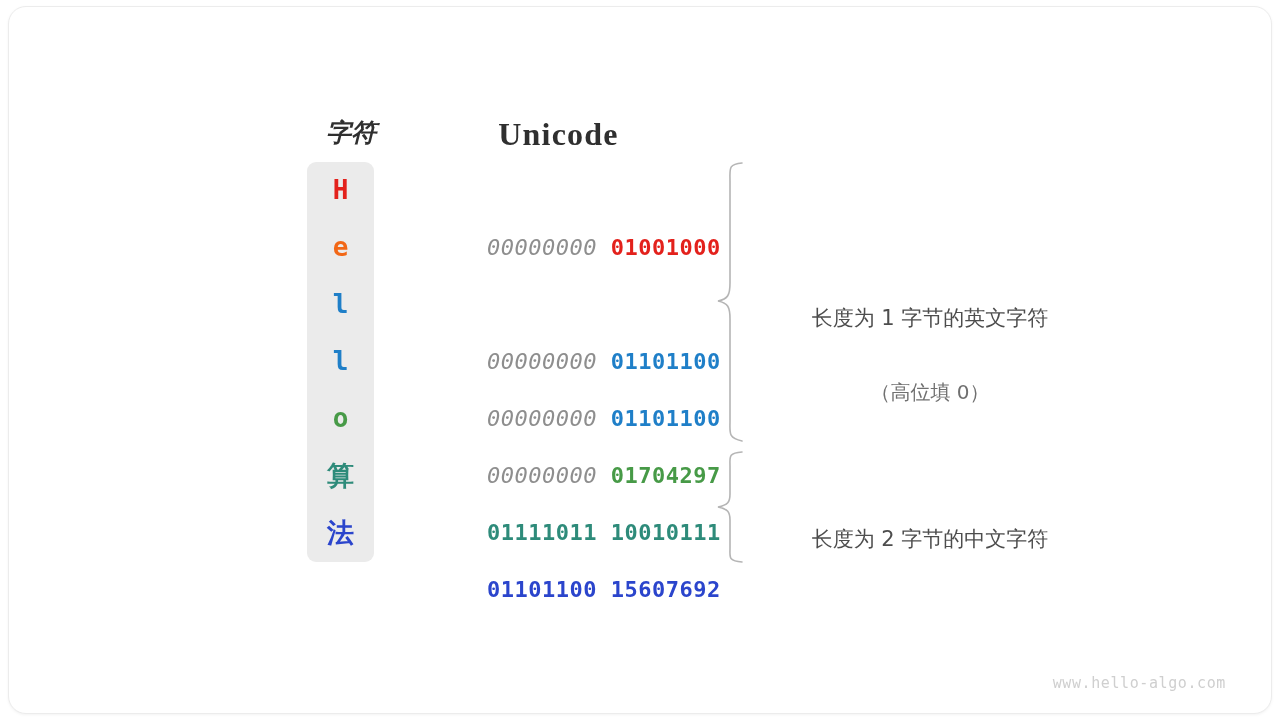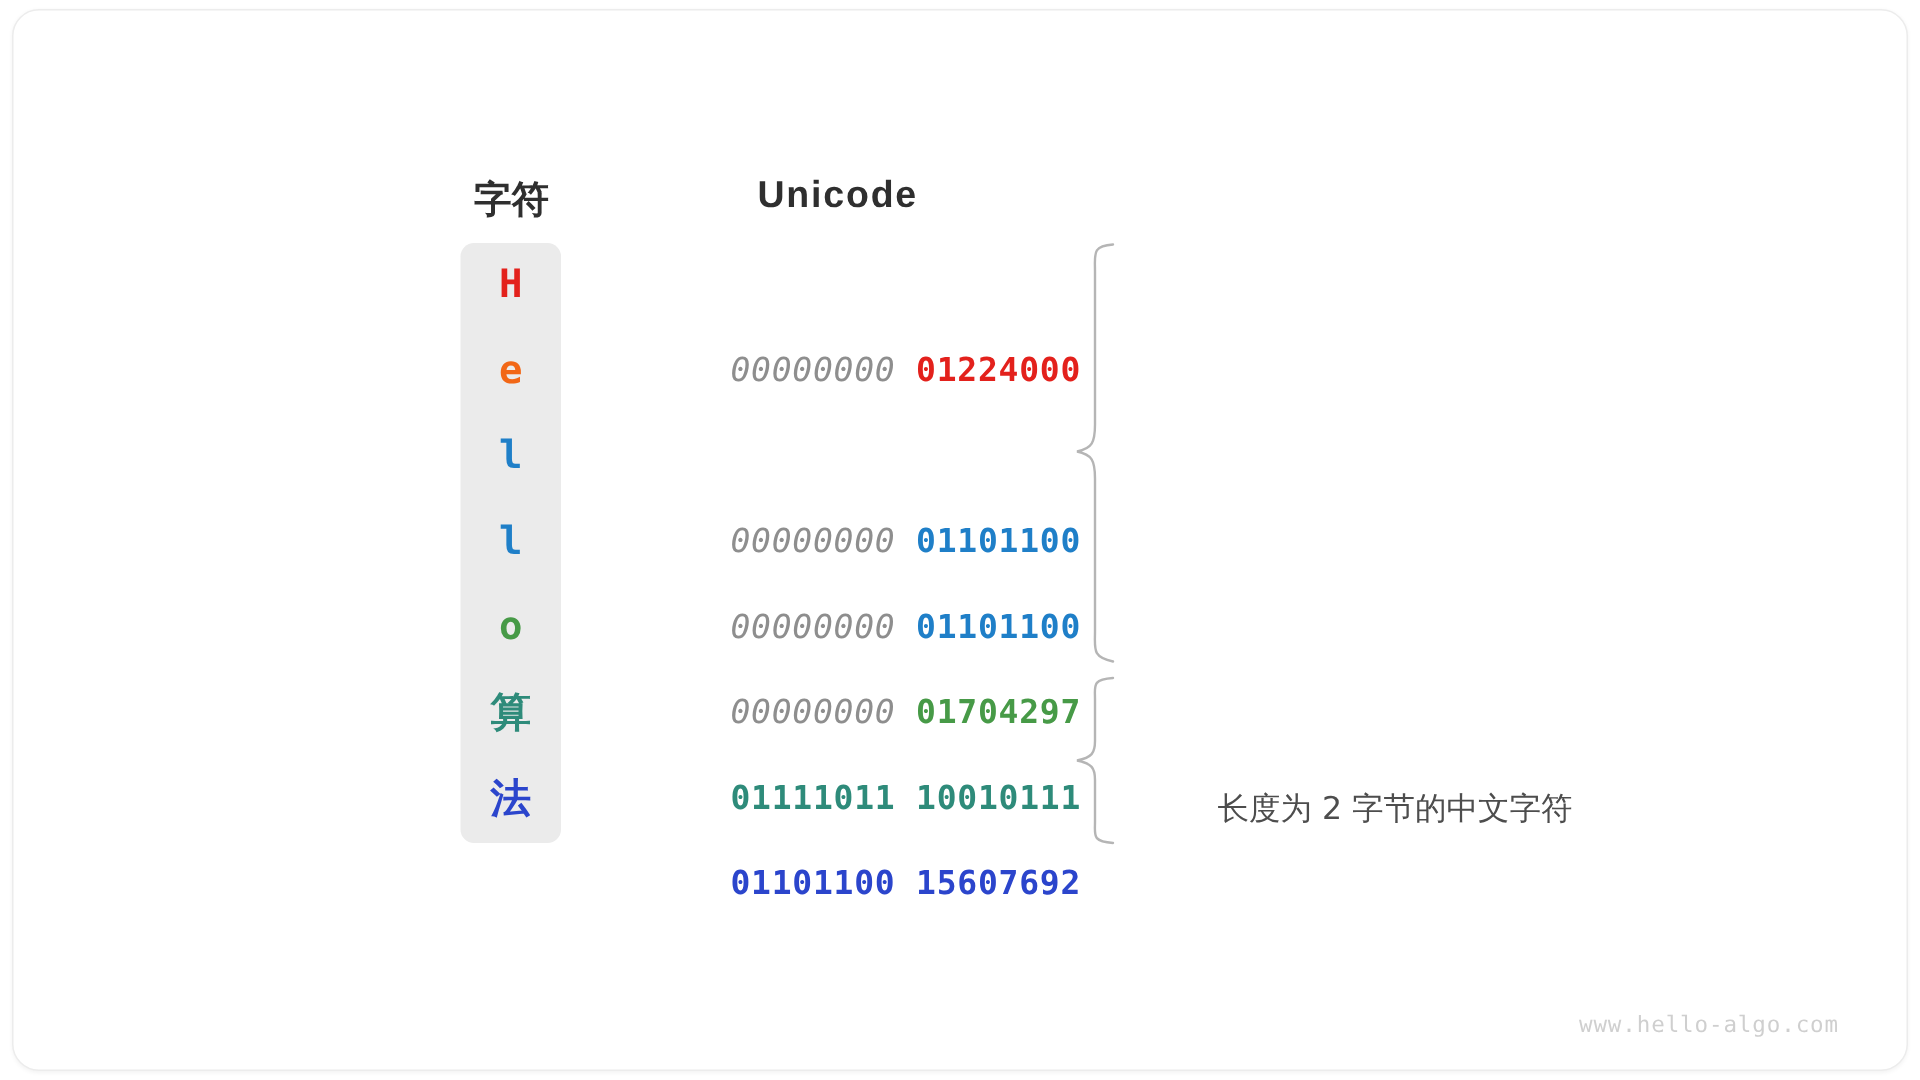--- a/index.html
+++ b/index.html
@@ -36,35 +36,36 @@
   }
 
   
   .hdr {
     position: absolute;
     font-weight: bold;
     color: #2f2f2f;
     white-space: pre;
   }
   .hdr-char {
-    left: 307px;
+    left: 317px;
     top: 116px;
     width: 68px;
     text-align: center;
     font-size: 25px;
     font-family: "Liberation Sans", "DejaVu Sans", sans-serif;
+    font-style: italic;
   }
   .hdr-unicode {
     left: 432px;
     top: 116px;
     width: 253px;
     text-align: center;
-    font-size: 25px;
+    font-size: 32px;
     letter-spacing: 1.2px;
-    font-family: Liberation Sans, sans-serif;
+    font-family: Liberation Serif, serif;
   }
 
   
   .char-col {
     position: absolute;
     left: 307px;
     top: 162px;
     width: 67px;
     height: 400px;
     background: #ebebeb;
@@ -159,21 +160,21 @@
 
   <div class="card"></div>
 
   <div class="hdr hdr-char">字符</div>
   <div class="hdr hdr-unicode">Unicode</div>
 
   <div class="char-col"></div>
 
   <div class="row-char" style="top:162px; color:#e3211c;">H</div>
   <div class="row-bits" style="top:162px;">
-    <span class="bits-hi">00000000 </span><span class="bits-lo" style="color:#e3211c;">01224000</span>
+    <span class="bits-hi">00000000 </span><span class="bits-lo" style="color:#e3211c;">01001000</span>
   </div>
 
   <div class="row-char" style="top:219px; color:#f26716;">e</div>
 
   <div class="row-char" style="top:276px; color:#1f7fc8;">l</div>
   <div class="row-bits" style="top:276px;">
     <span class="bits-hi">00000000 </span><span class="bits-lo" style="color:#1f7fc8;">01101100</span>
   </div>
 
   <div class="row-char" style="top:333px; color:#1f7fc8;">l</div>
@@ -209,20 +210,24 @@
   <svg class="brace" style="left:714px; top:446px;" width="48" height="122" viewBox="0 0 48 122">
     <path d="M 28 6
              C 14 7, 16 11, 16 20
              L 16 48
              C 16 56, 14 59, 4 61
              C 14 63, 16 66, 16 74
              L 16 102
              C 16 111, 14 115, 28 116" fill="none" stroke="#b5b5b5" stroke-width="1.6" stroke-linecap="round"></path>
   </svg>
 
+  <div class="annot annot-1">
+    <div class="annot-main">长度为 1 字节的英文字符</div>
+    <div class="annot-sub">（高位填 0）</div>
+  </div>
 
   <div class="annot annot-2">
     <div class="annot-main">长度为 2 字节的中文字符</div>
   </div>
 
   <div class="watermark">www.hello-algo.com</div>
 
 </div>
 
 </body></html>

